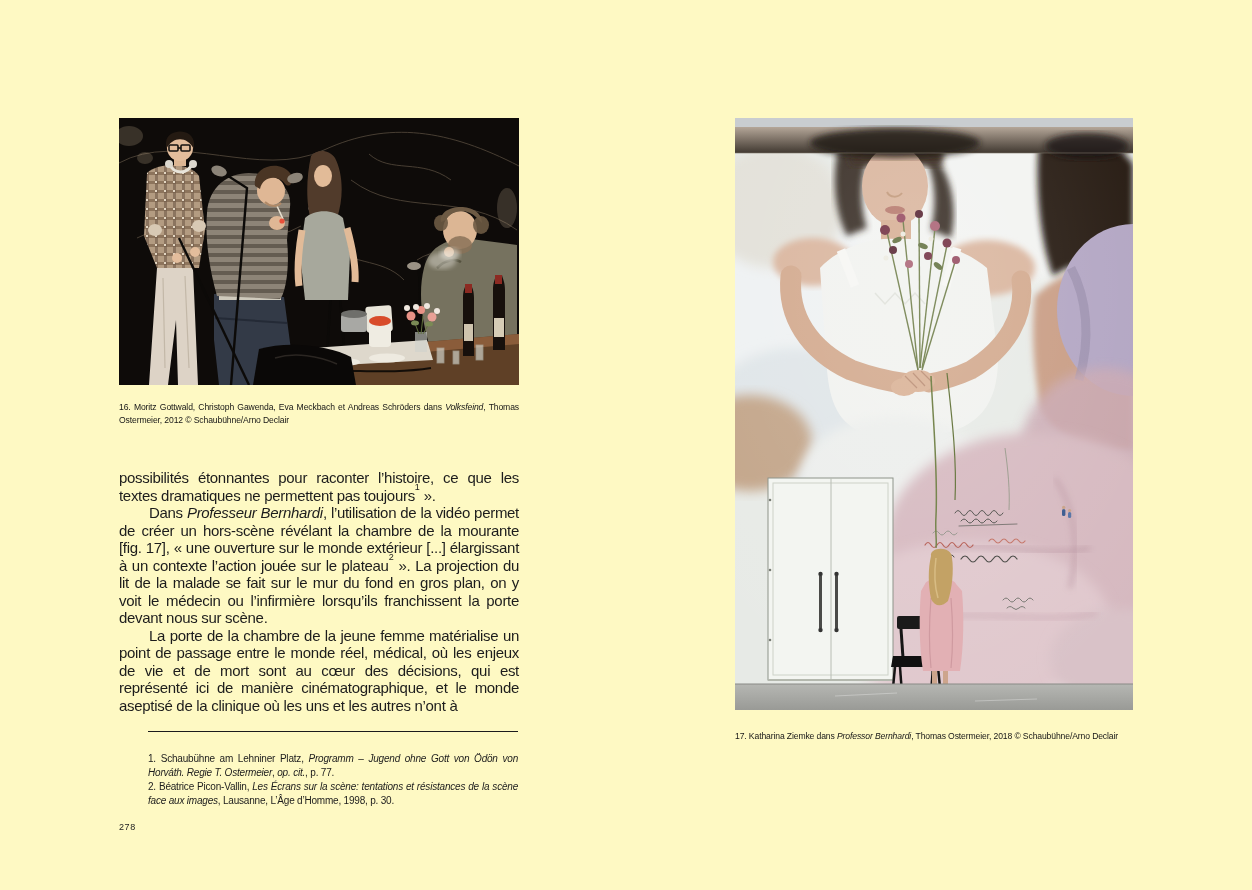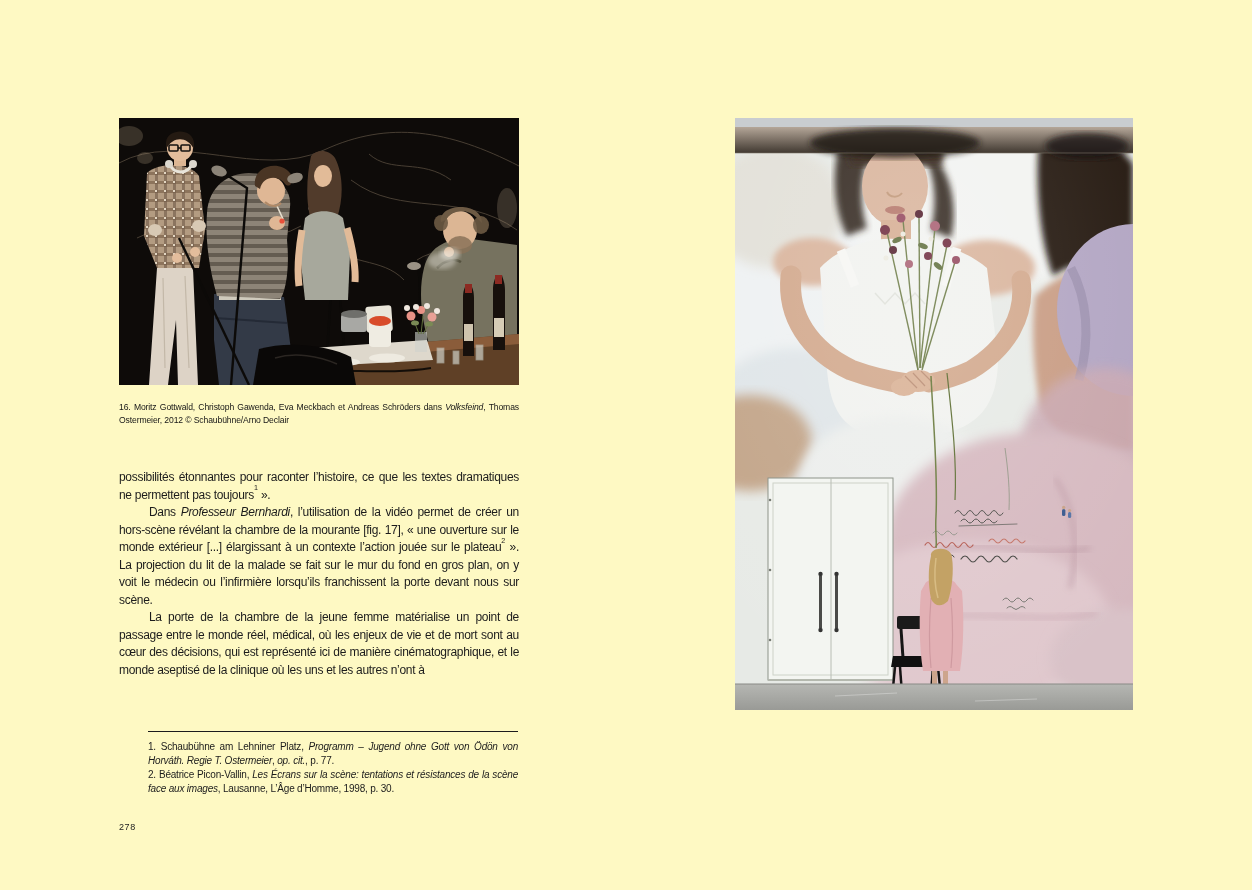--- a/index.html
+++ b/index.html
@@ -11,30 +11,30 @@
   #fig16{left:119px;top:118px;width:400px;height:267px;}
   #fig17{left:735px;top:118px;width:398px;height:592px;}
   .caption{
     position:absolute;font-size:8.6px;line-height:13px;letter-spacing:-0.12px;
     text-align:justify;color:#161616;
   }
   #cap16{left:119px;top:392px;width:400px;}
   #cap17{left:735px;top:721px;width:398px;text-align:left;}
   .body-text{
     position:absolute;left:119px;top:469px;width:400px;
-    font-size:12px;line-height:17.5px;letter-spacing:-0.3px;text-align:justify;
+    font-size:15px;line-height:17.5px;letter-spacing:-0.3px;text-align:justify;
     hyphens:auto;-webkit-hyphens:auto;
   }
   .body-text p{margin:0;}
   .body-text p.indent{text-indent:30px;}
   sup{font-size:.6em;line-height:0;position:relative;top:-0.45em;letter-spacing:0;}
   .i{font-style:italic;}
   .footnotes{
     position:absolute;left:148px;top:731px;width:370px;
-    border-top:1px solid #1c1c1c;padding-top:8px;
+    border-top:1px solid #1c1c1c;padding-top:20px;
     font-size:10px;line-height:14px;letter-spacing:-0.2px;text-align:justify;
   }
   .footnotes p{margin:0;}
   .pagenum{
     position:absolute;left:119px;top:822px;font-size:9px;letter-spacing:0.6px;color:#222;
   }
 </style>
 </head>
 <body>
 
@@ -393,14 +393,15 @@
 
     <g>
       <rect x="0" y="0" width="398" height="9" fill="#c9cdd0"></rect>
       <rect x="0" y="9" width="398" height="26" fill="url(#bandg)"></rect>
       <ellipse cx="160" cy="25" rx="85" ry="15" fill="#241b16" opacity=".85" filter="url(#b3)"></ellipse>
       <ellipse cx="352" cy="28" rx="42" ry="13" fill="#1d1713" opacity=".8" filter="url(#b3)"></ellipse>
       <line x1="0" y1="35" x2="398" y2="35" stroke="#7c7468" stroke-width="1" opacity=".6"></line>
     </g>
   </svg>
 
+  <p id="cap17" class="caption"><span>17. Katharina Ziemke dans </span><span class="i">Professor Bernhardi</span><span>, Thomas Ostermeier, 2018 © Schaubühne/Arno Declair</span></p>
 
 </div>
 
 </body></html>

